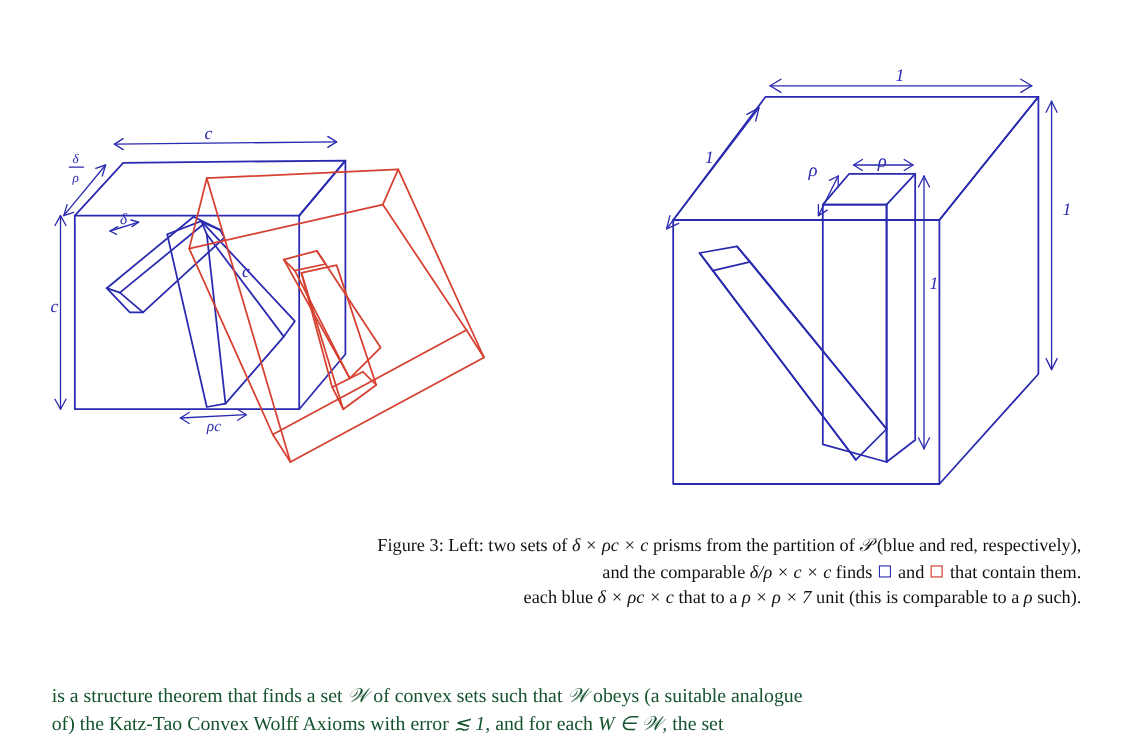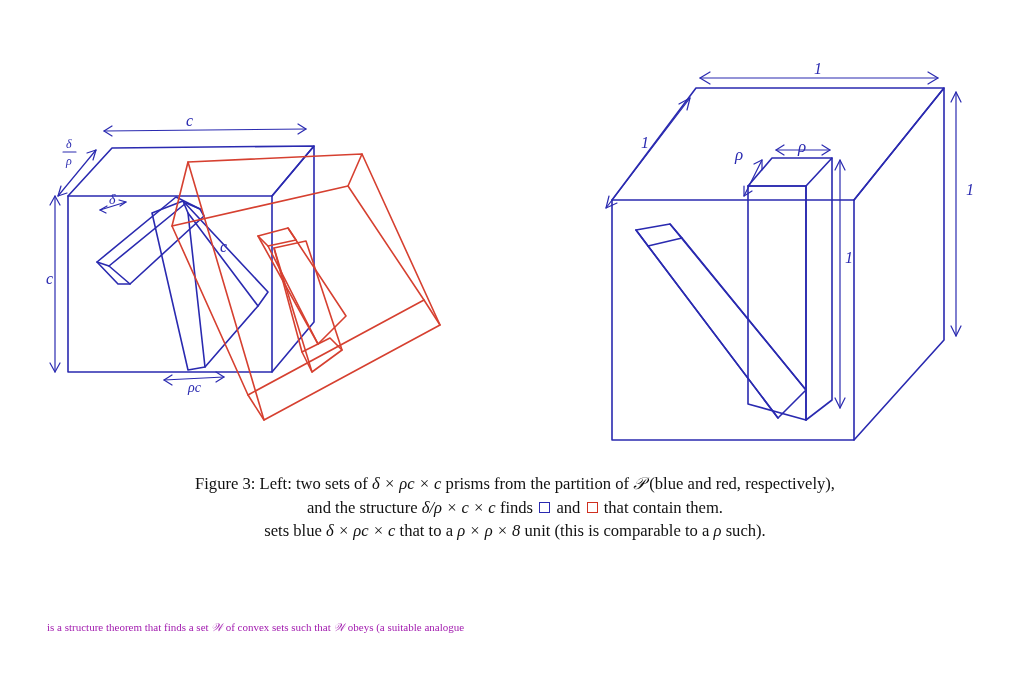--- a/index.html
+++ b/index.html
@@ -26,38 +26,38 @@
     left: 0; top: 0;
     width: 1024px;
     height: 460px;
   }
   .figure-area svg {
     display: block;
   }
   .caption {
     position: absolute;
     left: 47px;
-    top: 472px;
+    top: 484px;
     width: 936px;
     font-size: 16.6px;
     line-height: 1.42;
-    text-align: center;
+    text-align: right;
     color: #111;
   }
   .caption .line {
     white-space: nowrap;
   }
   .body-text {
     position: absolute;
     left: 47px;
     top: 620px;
     width: 942px;
-    font-size: 11px;
+    font-size: 18px;
     line-height: 1.42;
-    color: #a21caf;
+    color: #14532d;
   }
   .body-text .line {
     white-space: nowrap;
   }
   .mi { font-family: "Liberation Serif", serif; font-style: italic; }
   .cal { font-family: "Liberation Serif", serif; font-style: italic; }
   .sq {
     display: inline-block;
     width: 9px;
     height: 9px;
@@ -220,42 +220,49 @@
   <div class="caption">
     <div class="line">
       <span>Figure 3:</span>
       <span>Left: two sets of</span>
       <span class="mi">δ × ρc × c</span>
       <span>prisms from the partition of</span>
       <span class="cal">𝒫</span>
       <span>(blue and red, respectively),</span>
     </div>
     <div class="line">
-      <span>and the structure</span>
+      <span>and the comparable</span>
       <span class="mi">δ/ρ × c × c</span>
       <span>finds</span>
       <span class="sq"></span>
       <span>and</span>
       <span class="sq red"></span>
       <span>that contain them.</span>
     </div>
     <div class="line">
-      <span>sets blue</span>
+      <span>each blue</span>
       <span class="mi">δ × ρc × c</span>
       <span>that to a</span>
-      <span class="mi">ρ × ρ × 8</span>
+      <span class="mi">ρ × ρ × 7</span>
       <span>unit (this is comparable to a</span>
       <span class="mi">ρ</span>
       <span>such).</span>
     </div>
   </div>
 
   <div class="body-text">
     <div class="line">
       <span>is a structure theorem that finds a set</span>
       <span class="cal">𝒲</span>
       <span>of convex sets such that</span>
       <span class="cal">𝒲</span>
       <span>obeys (a suitable analogue</span>
     </div>
+    <div class="line">
+      <span>of) the Katz-Tao Convex Wolff Axioms with error</span>
+      <span class="mi">≲ 1,</span>
+      <span>and for each</span>
+      <span class="mi">W ∈ 𝒲,</span>
+      <span>the set</span>
+    </div>
   </div>
 
 </div>
 
 </body></html>

